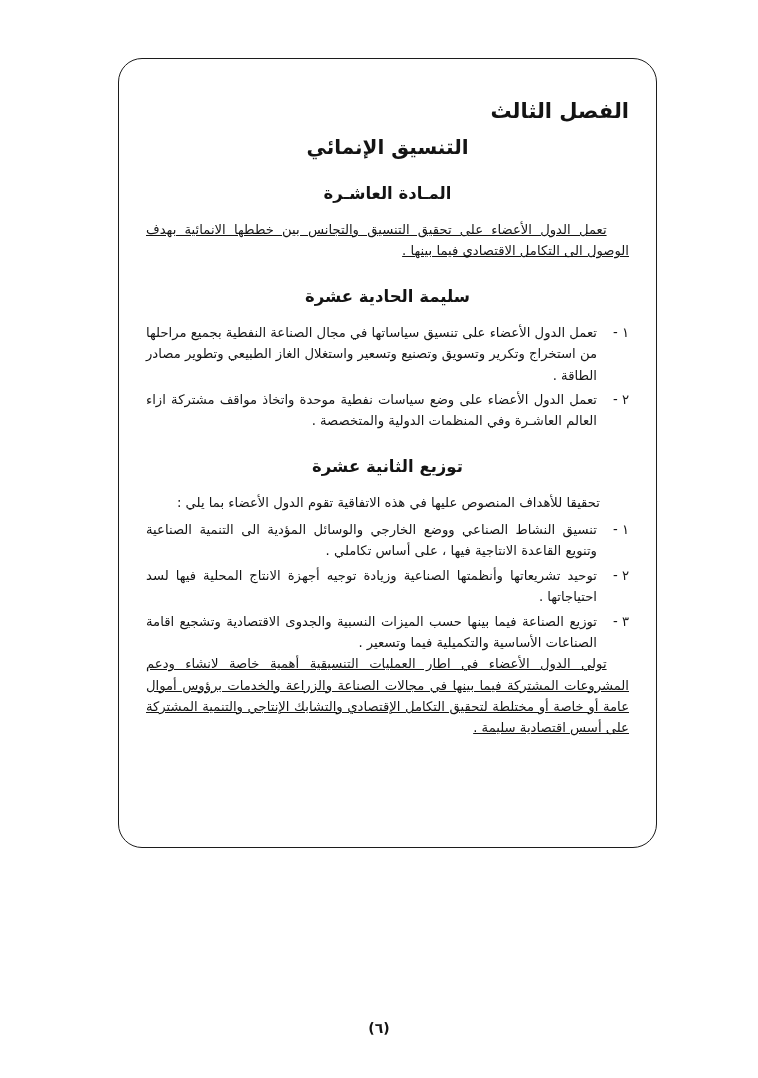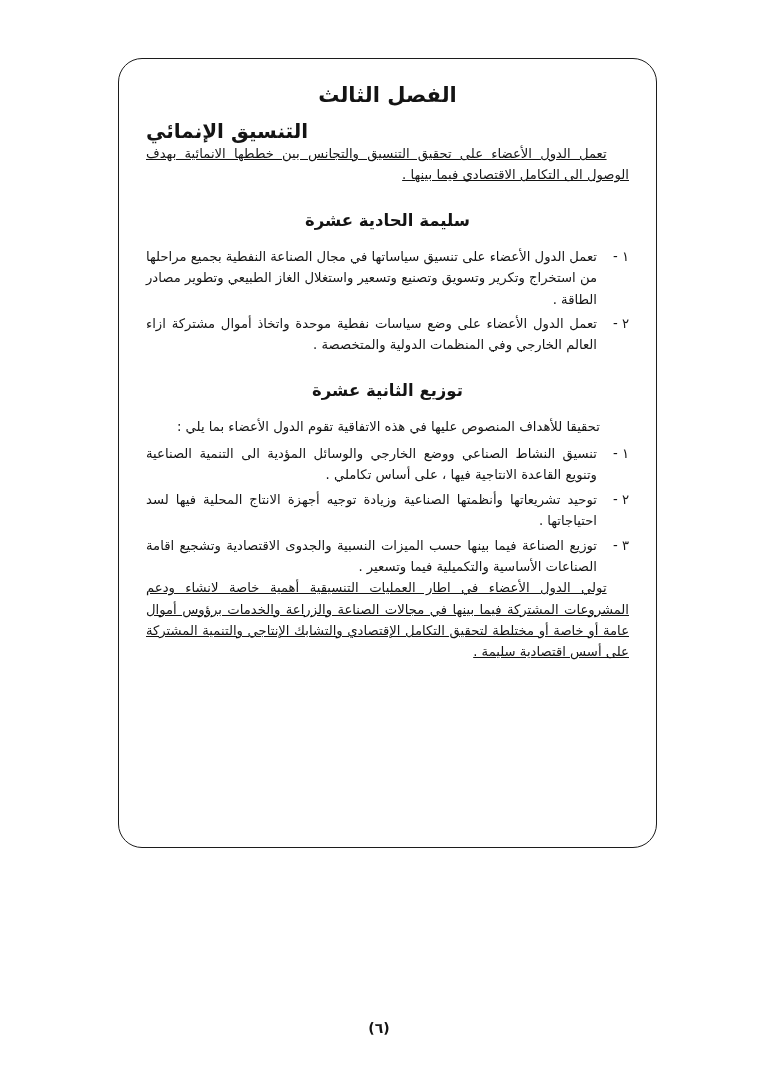--- a/index.html
+++ b/index.html
@@ -22,27 +22,26 @@
     top: 58px;
     left: 118px;
     width: 539px;
     height: 790px;
     border: 1.6px solid #1c1c1c;
     border-radius: 24px;
     padding: 20px 27px 18px 27px;
     overflow: hidden;
   }
   .chapter-title {
-    text-align: center;
     font-size: 21px;
     font-weight: bold;
-    margin-top: 4px;
+    margin-top: 20px;
   }
   .chapter-subtitle {
-    text-align: left;
+    text-align: center;
     font-size: 20px;
     font-weight: bold;
     margin-top: 12px;
   }
   .article-heading {
     text-align: center;
     font-size: 16.5px;
     font-weight: bold;
     margin: 25px 0 16px 0;
   }
@@ -92,33 +91,34 @@
 <body>
 
 <div class="page">
 
   <div class="frame">
 
     <div class="chapter-title">الفصل الثالث</div>
     <div class="chapter-subtitle">التنسيق الإنمائي</div>
 
     <section>
+      <div class="article-heading">المـادة العاشـرة</div>
       <p class="body-par">تعمل الدول الأعضاء على تحقيق التنسيق والتجانس بين خططها الانمائية بهدف الوصول الى التكامل الاقتصادي فيما بينها .</p>
     </section>
 
     <section>
       <div class="article-heading">سليمة الحادية عشرة</div>
       <div class="list">
         <div class="list-item">
           <span class="num">١ -</span>
           <span class="item-text">تعمل الدول الأعضاء على تنسيق سياساتها في مجال الصناعة النفطية بجميع مراحلها من استخراج وتكرير وتسويق وتصنيع وتسعير واستغلال الغاز الطبيعي وتطوير مصادر الطاقة .</span>
         </div>
         <div class="list-item">
           <span class="num">٢ -</span>
-          <span class="item-text">تعمل الدول الأعضاء على وضع سياسات نفطية موحدة واتخاذ أموال مشتركة ازاء العالم الخارجي وفي المنظمات الدولية والمتخصصة .</span>
+          <span class="item-text">تعمل الدول الأعضاء على وضع سياسات نفطية موحدة واتخاذ مواقف مشتركة ازاء العالم العاشـرة وفي المنظمات الدولية والمتخصصة .</span>
         </div>
       </div>
     </section>
 
     <section>
       <div class="article-heading">توزيع الثانية عشرة</div>
       <p class="intro-par">تحقيقا للأهداف المنصوص عليها في هذه الاتفاقية تقوم الدول الأعضاء بما يلي :</p>
       <div class="list">
         <div class="list-item">
           <span class="num">١ -</span>

